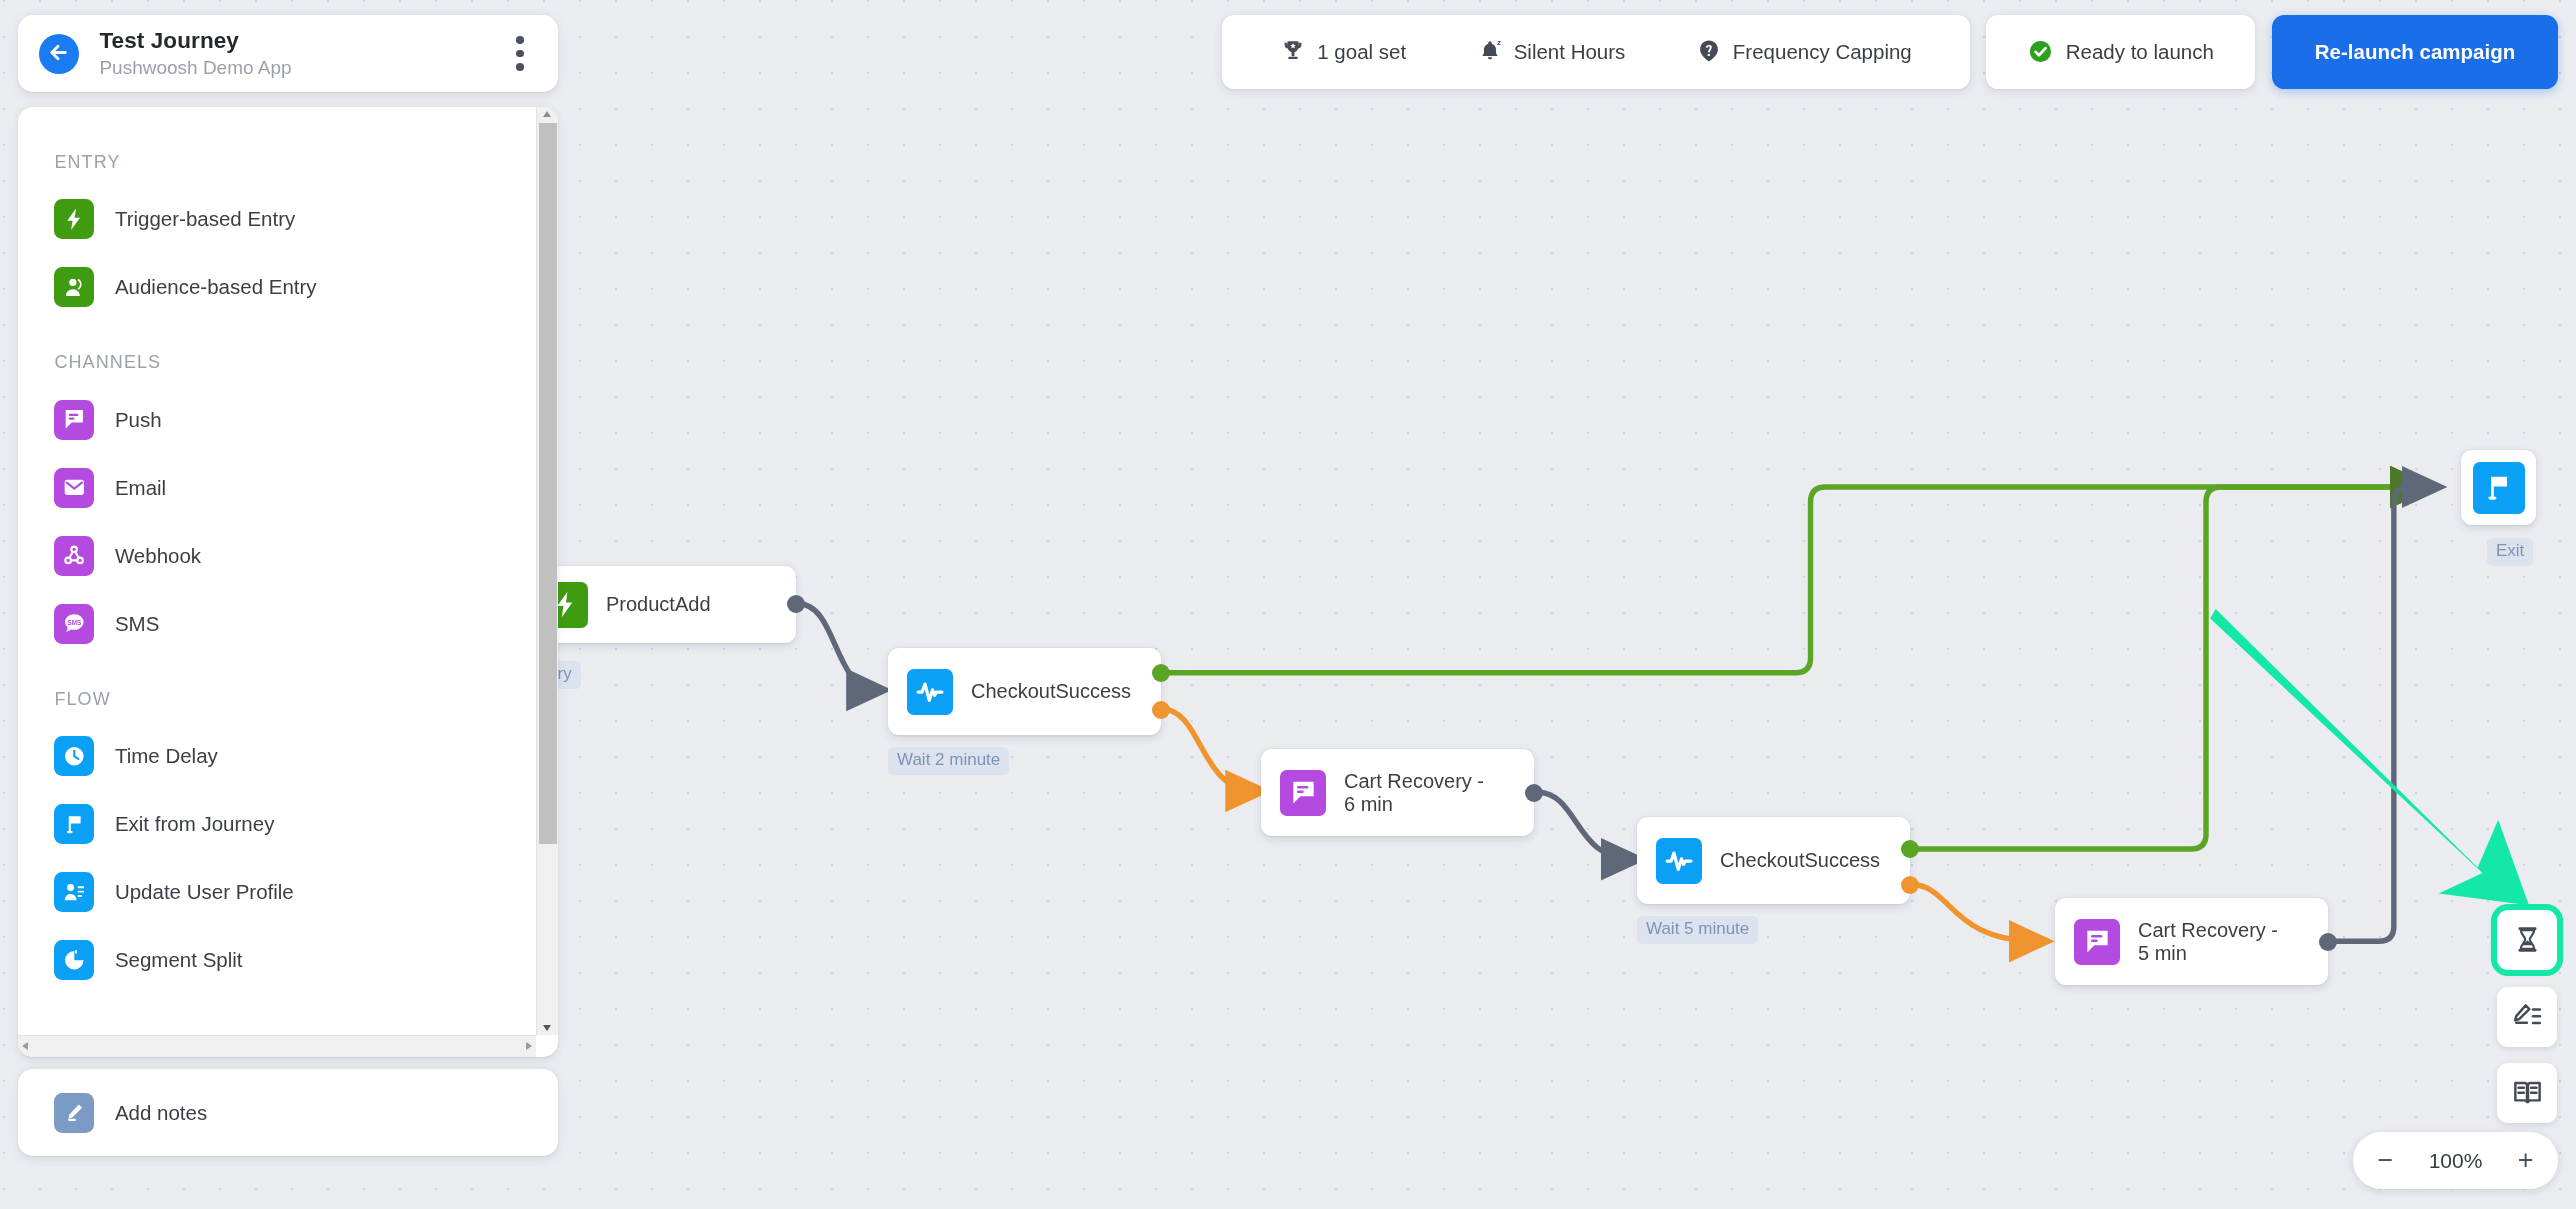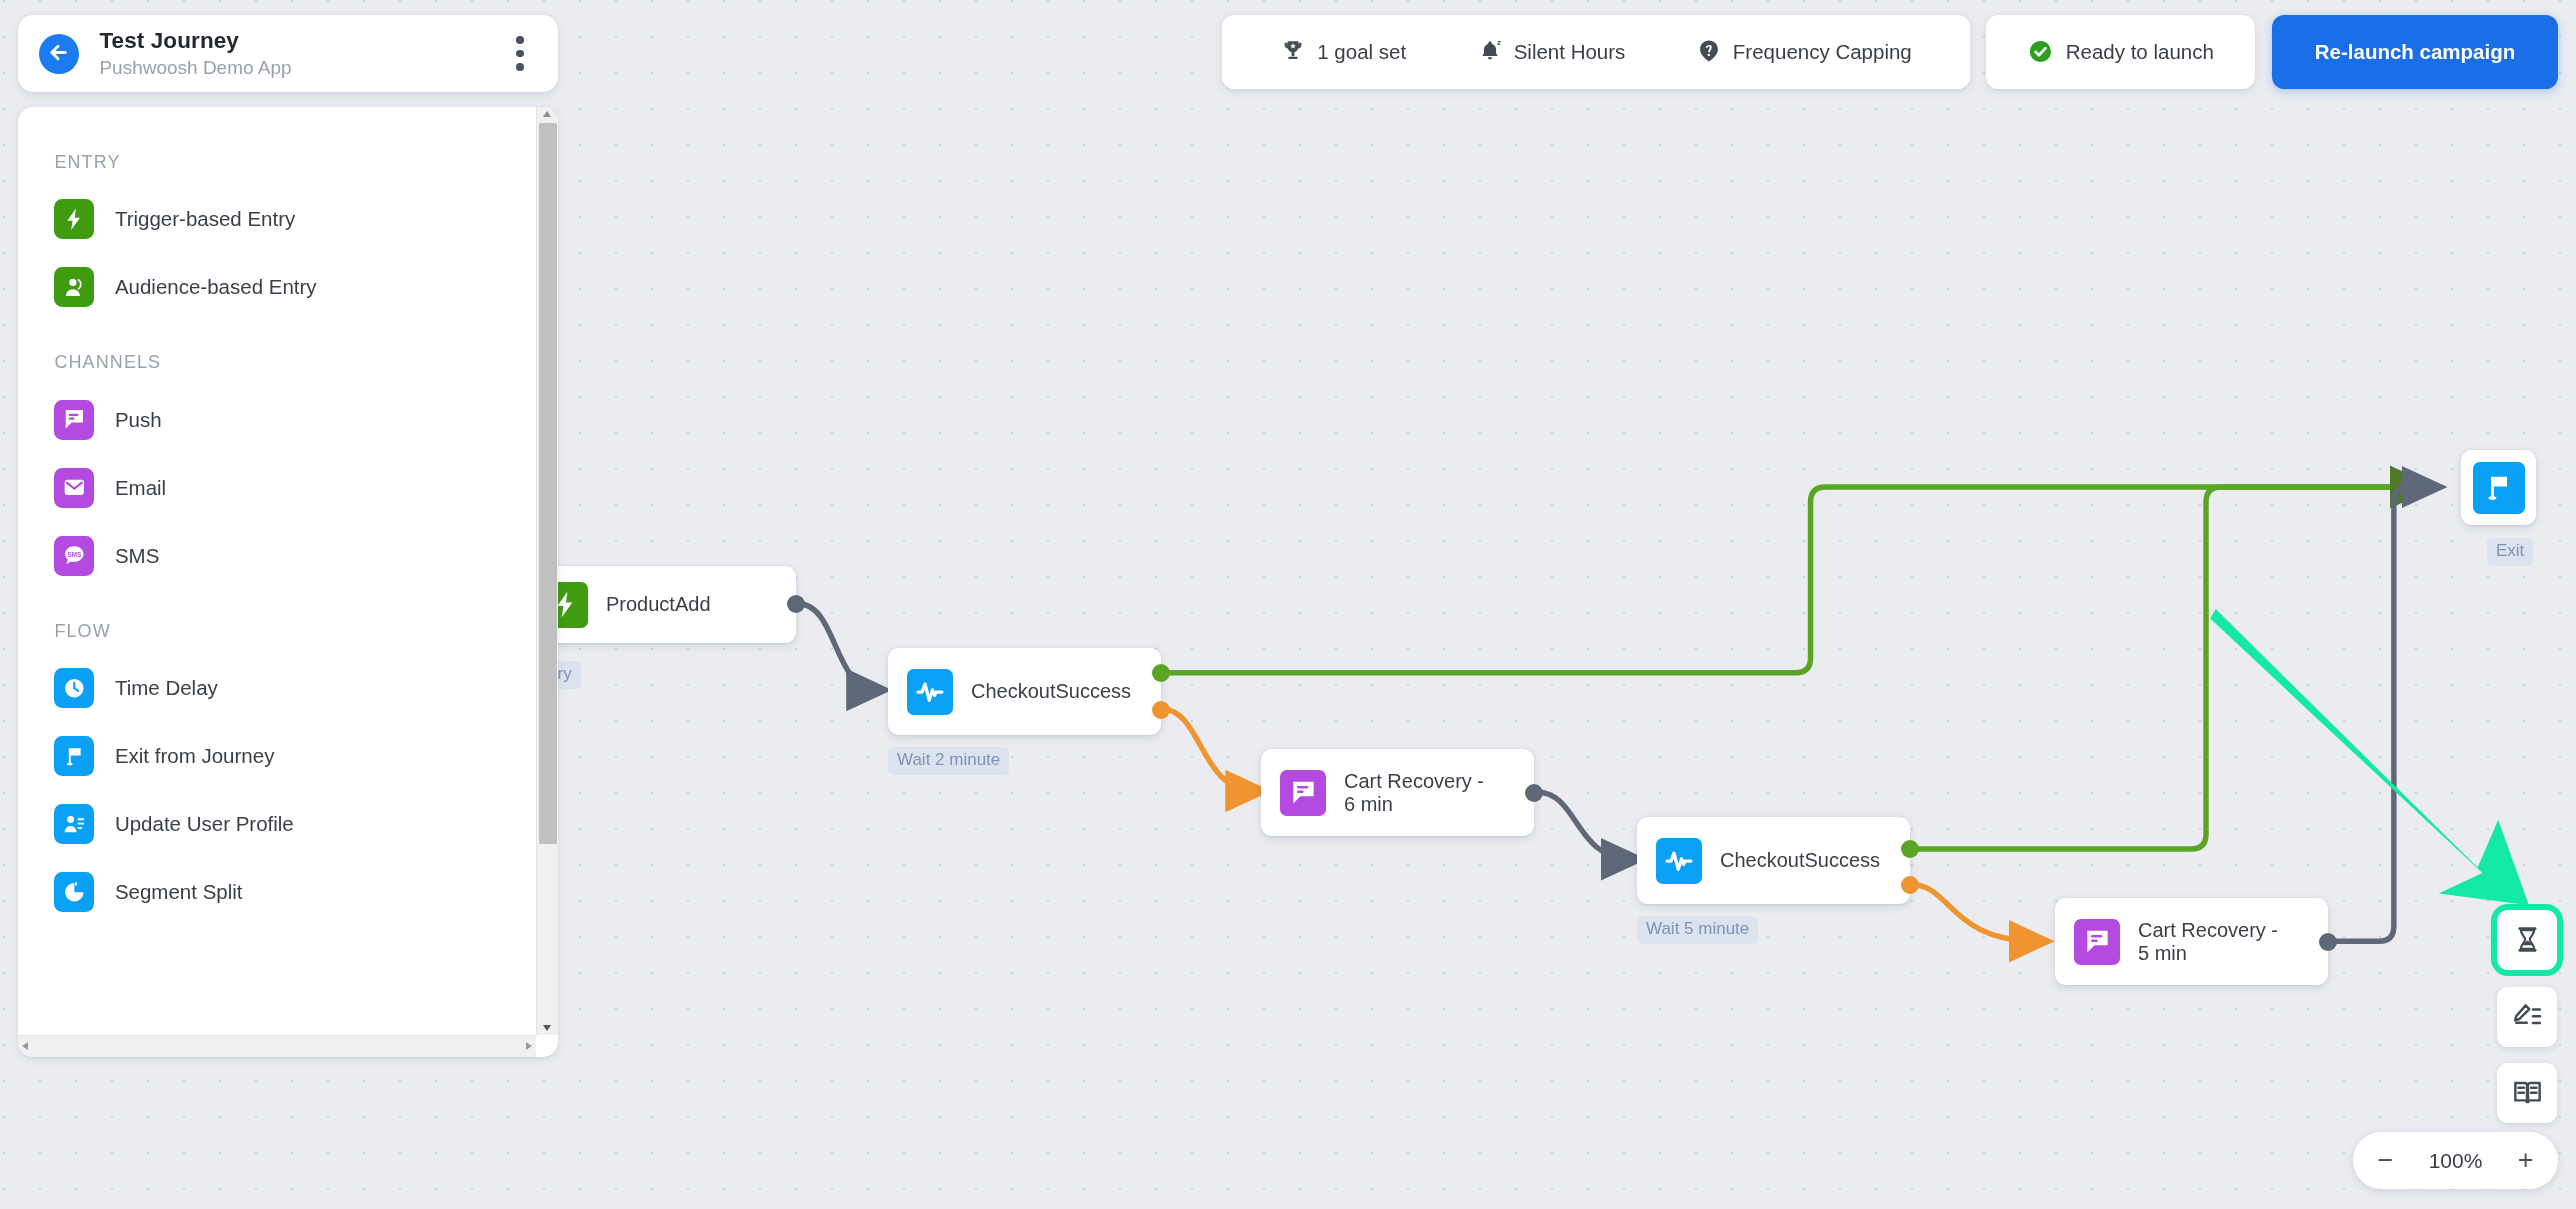--- a/index.html
+++ b/index.html
@@ -305,20 +305,33 @@
           <span class="pal-icon" style="background:#b44ae0">
             <svg width="24.6" height="24.6" viewBox="0 0 24 24" fill="#fff">
               <rect x="2.6" y="4.6" width="18.8" height="14.8" rx="2.4"></rect>
               <path d="M4.6 7.4 12 13.2l7.4-5.8" fill="none" stroke="#b44ae0" stroke-width="2.1" stroke-linecap="round"></path>
             </svg>
           </span>
           <span class="pal-label">Email</span>
         </div>
         <div class="pal-item">
           <span class="pal-icon" style="background:#b44ae0">
+            <svg width="24.6" height="24.6" viewBox="0 0 24 24" fill="none" stroke="#fff" stroke-width="2.1" stroke-linecap="round">
+              <circle cx="11.8" cy="6.2" r="2.7"></circle>
+                <circle cx="6" cy="17" r="2.7"></circle>
+                <circle cx="17.6" cy="17" r="2.7"></circle>
+              <path d="M10.4 8.7 7.3 14.5"></path>
+                <path d="M13.2 8.7l3.1 5.8"></path>
+                <path d="M8.7 17h6.2"></path>
+            </svg>
+          </span>
+          <span class="pal-label">Webhook</span>
+        </div>
+        <div class="pal-item">
+          <span class="pal-icon" style="background:#b44ae0">
             <svg width="24.6" height="24.6" viewBox="0 0 24 24" fill="#fff">
               <path d="M12 3.2c5 0 9 3.4 9 7.6s-4 7.6-9 7.6c-1 0-2-.1-2.9-.4l-5 2.4 1.6-4A7.3 7.3 0 0 1 3 10.8C3 6.6 7 3.2 12 3.2z"></path>
               <text x="12" y="13.4" font-size="6.2" font-weight="bold" fill="#b44ae0" text-anchor="middle" font-family="sans-serif">SMS</text>
             </svg>
           </span>
           <span class="pal-label">SMS</span>
         </div>
 
         <div style="height:31px"></div>
         <div class="pal-group-title">FLOW</div>
@@ -369,20 +382,29 @@
         <span class="sb-arrow sb-up"></span>
         <span class="thumb"></span>
         <span class="sb-arrow sb-down"></span>
       </div>
       <div class="sb-h">
         <span class="sb-arrow sb-left"></span>
         <span class="sb-arrow sb-right"></span>
       </div>
     </div>
 
+    <div class="card" id="notes-card">
+      <span class="pal-icon" style="background:#7b9ac4">
+        <svg width="23" height="23" viewBox="0 0 24 24" fill="#fff">
+          <path d="M16.4 3.6 19.9 7 10 17l-4.4 1.4L7 13.9z"></path>
+          <rect x="5.4" y="18.6" width="8.2" height="2.3" rx="1.1"></rect>
+        </svg>
+      </span>
+      <span class="pal-label">Add notes</span>
+    </div>
   </div>
 
   <div class="tb-card" id="tb-settings">
     <div class="tb-chip">
       <span>
         <svg width="26" height="26" viewBox="0 0 24 24" fill="#454b55">
           <path d="M7 3h10v5.2a5 5 0 0 1-10 0z"></path>
           <path d="M7 4.4H4.2v1.9A3.4 3.4 0 0 0 7.6 9.7zM17 4.4h2.8v1.9a3.4 3.4 0 0 1-3.4 3.4z" opacity=".95"></path>
           <rect x="10.7" y="12.6" width="2.6" height="4.2"></rect>
           <rect x="7.6" y="17.2" width="8.8" height="2.2" rx="1"></rect>

